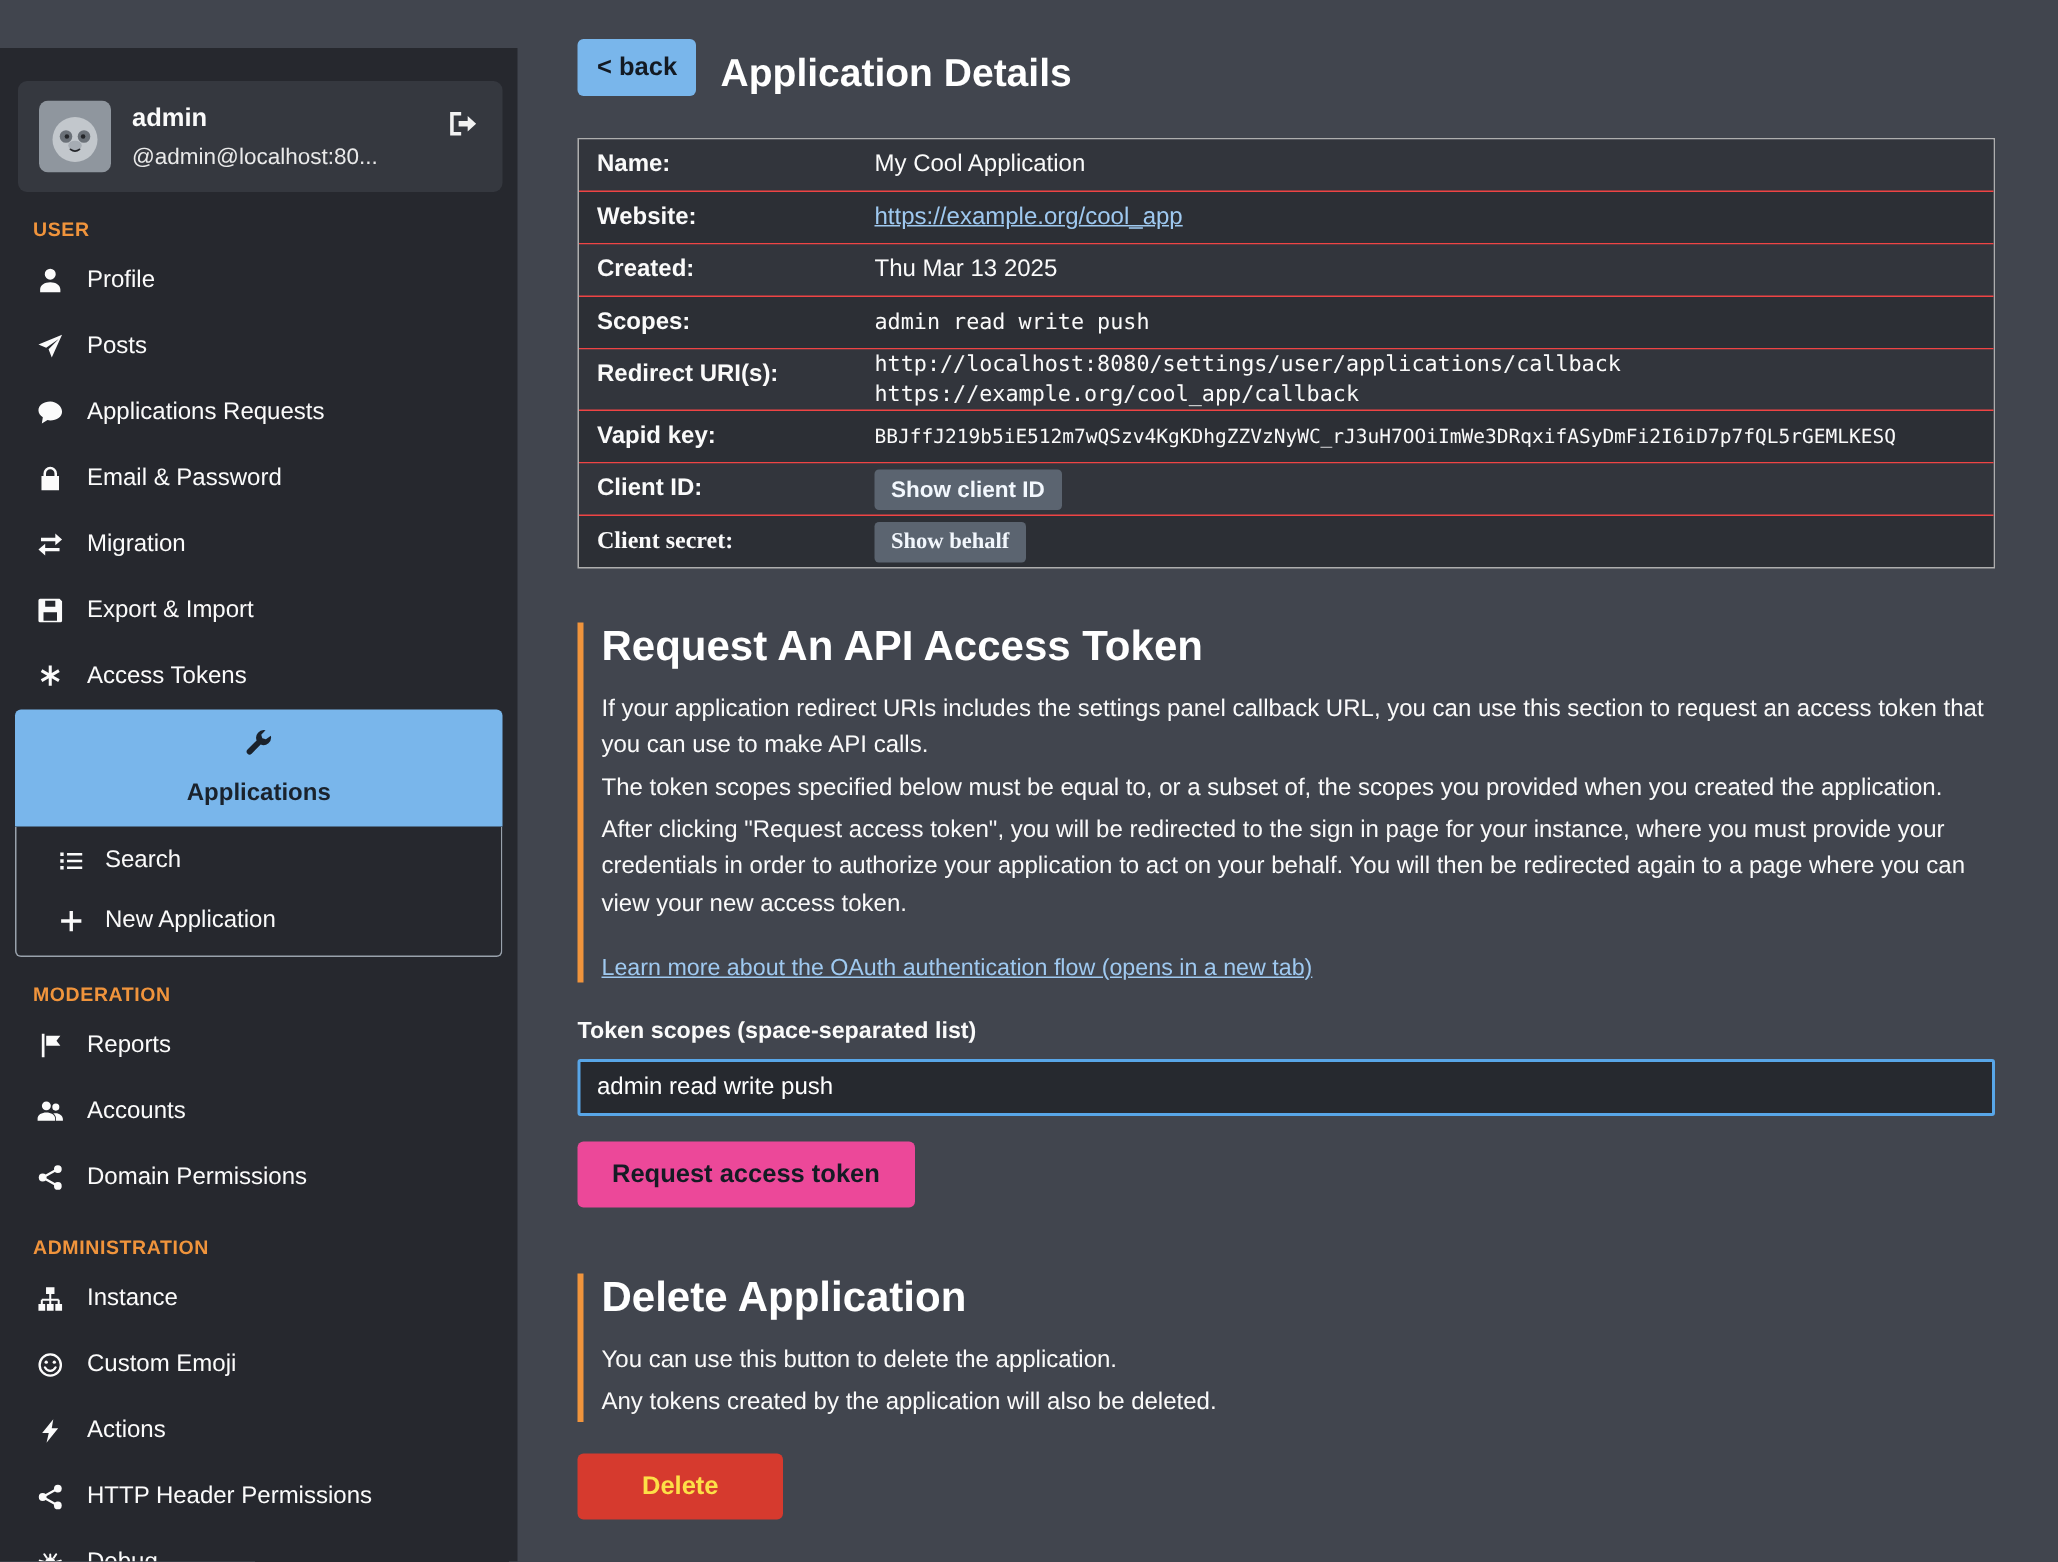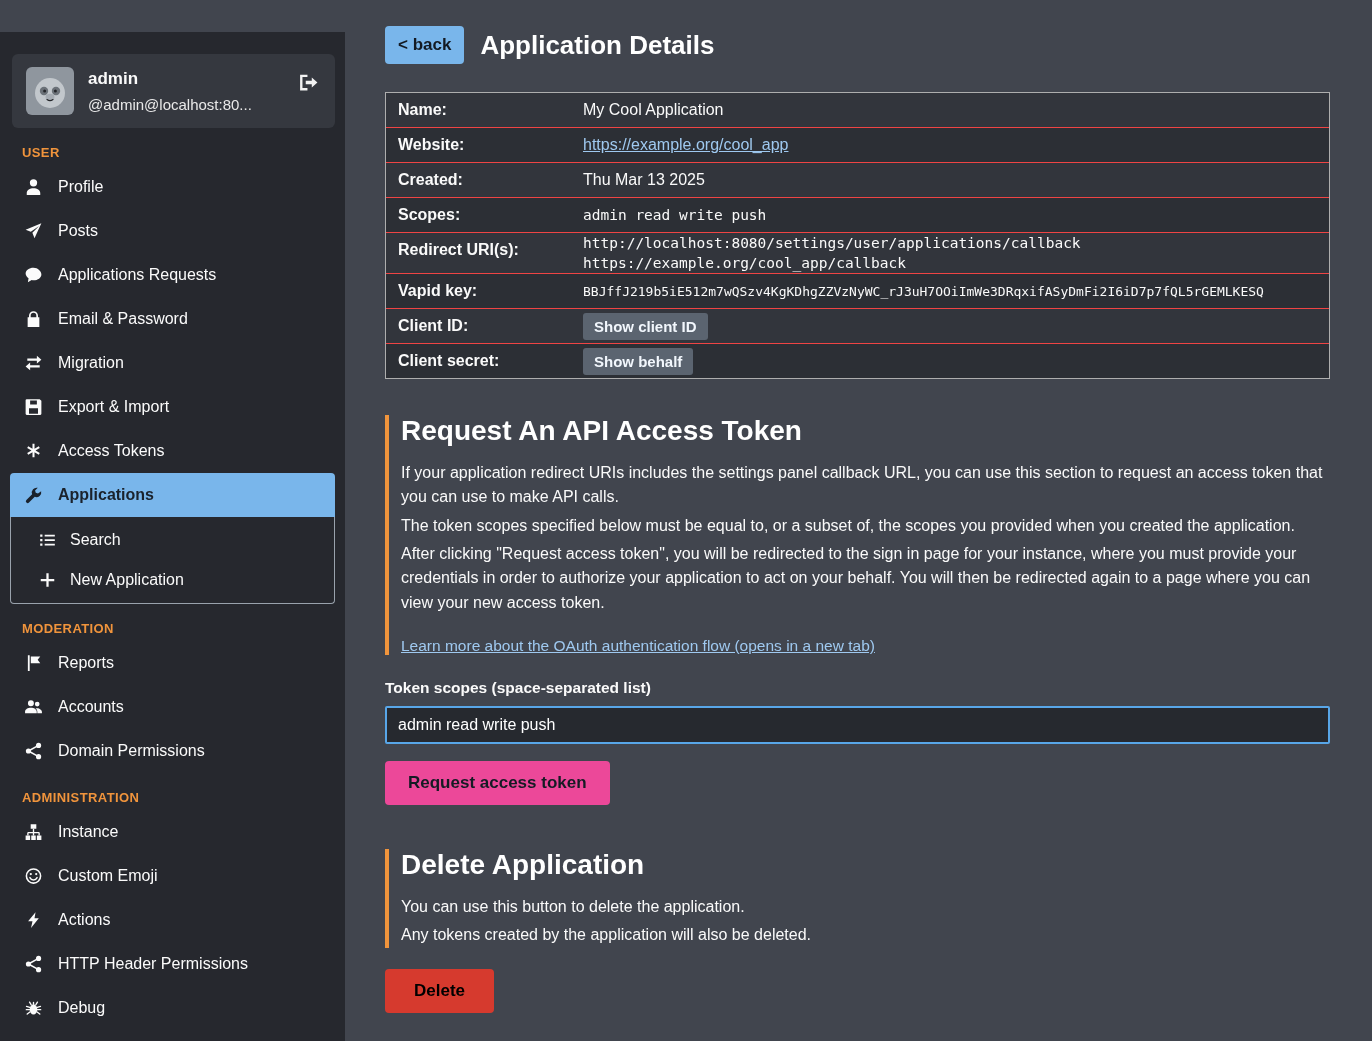--- a/index.html
+++ b/index.html
@@ -34,43 +34,44 @@
   .nav { padding:0 10px; }
   .item {
     display:flex; align-items:center; gap:15px;
     padding:12px 14px; font-size:16px; color:#fbfbfb;
     border-radius:4px; cursor:pointer; line-height:20px;
   }
   .ic { width:19px; height:18px; flex:0 0 19px; }
   .item.active {
     background:#79b6eb; color:#1a222c; font-weight:700;
     border-radius:4px 4px 0 0;
+    flex-direction:column;
   }
   .submenu {
     border:1px solid #99a2ac; border-top:0;
     border-radius:0 0 4px 4px; padding:3px 0; margin-bottom:6px;
   }
   .subitem {
     display:flex; align-items:center; gap:13px;
     padding:10px 14px 10px 27px; font-size:16px; cursor:pointer; line-height:20px;
   }
 
   
   .main { flex:1; padding:26px 42px 26px 40px; overflow:hidden; }
-  .header-row { display:flex; align-items:center; gap:16px; margin-bottom:28px; }
+  .header-row { display:flex; align-items:flex-end; gap:16px; margin-bottom:28px; }
   .back-btn {
     background:#79b6eb; color:#131a23; font-weight:700; font-size:17px;
     padding:9px 13px; border:none; border-radius:4px; cursor:pointer;
     font-family:inherit;
   }
   h1 { font-size:26px; margin:0; font-weight:700; color:#ffffff; }
 
   .details { border:1px solid #aeaeae; margin-bottom:36px; }
   .drow { display:flex; border-bottom:1px solid #ef4444; }
-  .drow:last-child { border-bottom:none; }
+  .drow:last-child { border-bottom:none;font-family:Liberation Serif, serif; }
   .drow:nth-child(odd) { background:#32353c; }
   .drow:nth-child(even) { background:#2c2f35; }
   .dlabel { flex:0 0 185px; padding:8px 12px; font-weight:700; font-size:16px; }
   .dvalue { flex:1; padding:0 12px; font-size:16px; display:flex; align-items:center; gap:4px; }
   .dvalue.block { display:block; }
   .mono { font-family:"DejaVu Sans Mono","Liberation Mono",monospace; font-size:14.5px; }
   .mono-line { font-family:"DejaVu Sans Mono","Liberation Mono",monospace; font-size:14.5px; padding:2px 0; }
   .vapid { font-size:13px; white-space:nowrap; overflow:hidden; }
   .link { color:#9fc9f0; text-decoration:underline; cursor:pointer; }
   .show-btn {
@@ -89,22 +90,22 @@
     width:100%; background:#26292f; border:2px solid #58a6e8; border-radius:2px;
     color:#ffffff; font-size:16px; padding:8px 11px; font-family:inherit; outline:none;
   }
   .primary-btn {
     margin-top:17px; background:#ec4899; color:#151b24; font-weight:700;
     font-size:17px; padding:12px 23px; border:none; border-radius:4px;
     cursor:pointer; font-family:inherit;
   }
   .delete-section { margin-top:44px; }
   .delete-btn {
-    margin-top:17px; background:#d63a2e; color:#000000; font-weight:700;
-    font-size:17px; padding:12px 29px; border:none; border-radius:4px;
+    margin-top:17px; background:#d63a2e; color:#fde047; font-weight:700;
+    font-size:17px; padding:12px 43px; border:none; border-radius:4px;
     cursor:pointer; font-family:inherit;
   }
 </style>
 </head>
 <body>
 
 <div class="app">
 
   <aside class="sidebar">
 

